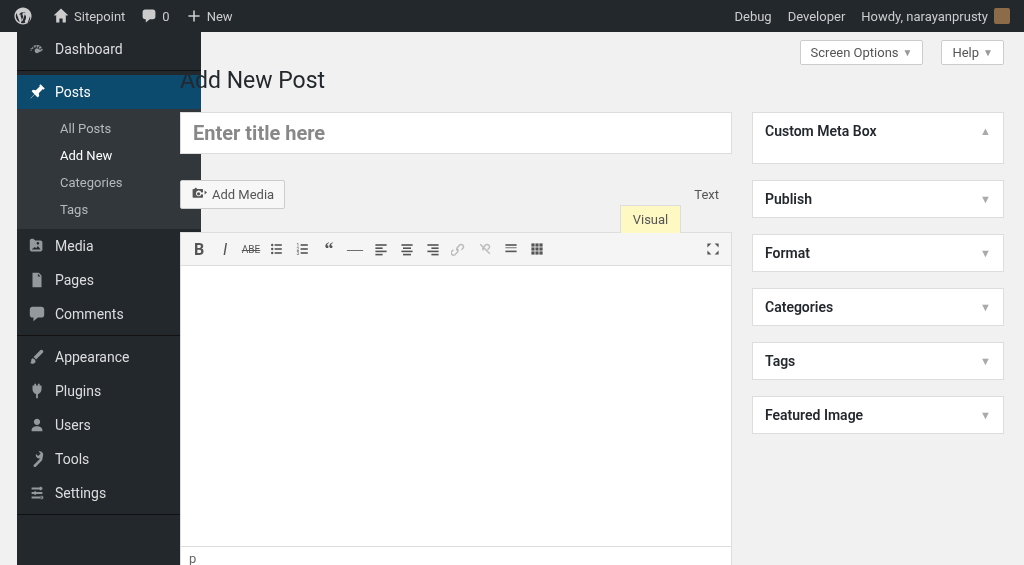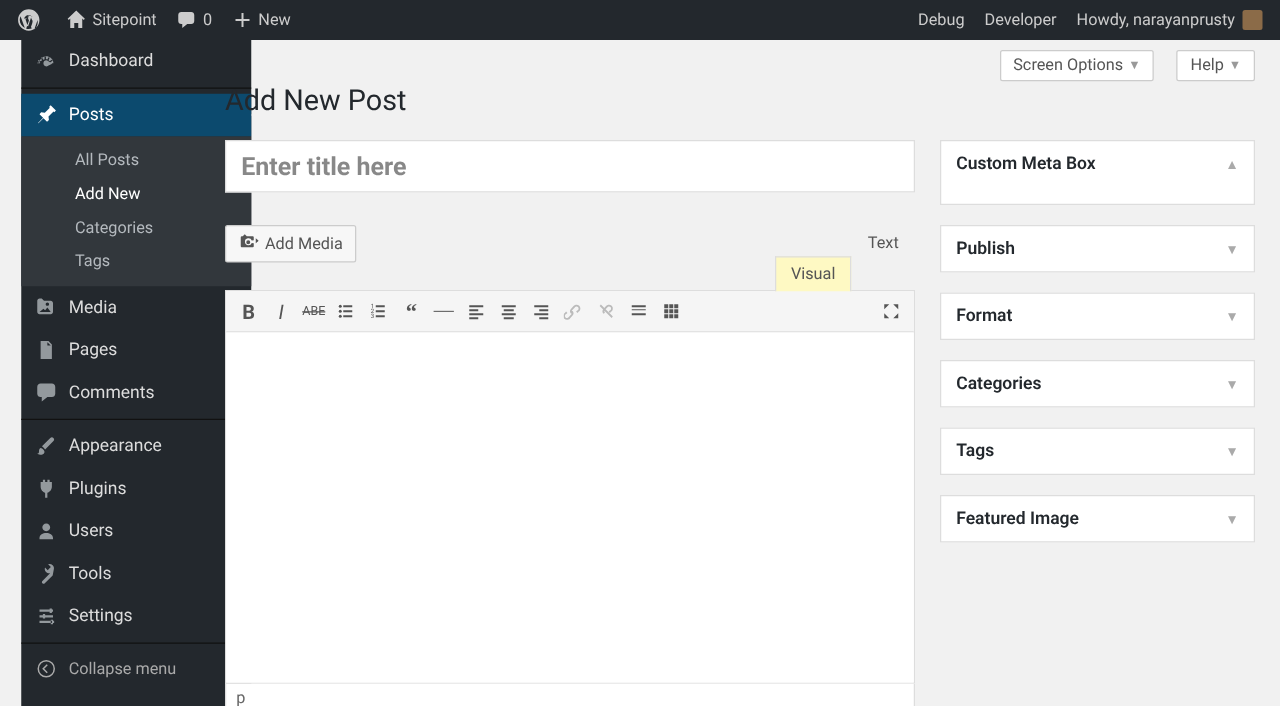--- a/index.html
+++ b/index.html
@@ -196,29 +196,20 @@
   </div>
   <div class="menu-item">
     <span class="micon">
         <svg width="18" height="18" viewBox="0 0 20 20">
           <path d="M4 4h9v2H4zm11 0h1v2h-1V3h-2v4h2zM4 9h3v2H4zm5 0h7v2H9V8H7v4h2zM4 14h11v2H4zm13 0h-1v-1h-2v4h2v-1h1z"></path>
         </svg>
       </span>
     <span>Settings</span>
   </div>
   <div class="sep"></div>
-  <div class="collapse">
-    <span class="micon">
-        <svg width="16" height="16" viewBox="0 0 20 20">
-          <circle cx="10" cy="10" r="8" fill="none" stroke="currentColor" stroke-width="1.5"></circle>
-          <path d="M11 6l-4 4 4 4" fill="none" stroke="currentColor" stroke-width="1.5"></path>
-        </svg>
-      </span>
-    <span>Collapse menu</span>
-  </div>
 </div>
 
 <div class="content">
   <div class="topctrls">
     <div class="ctrl-btn">
       <span>Screen Options</span>
       <span class="tri">▼</span>
     </div>
     <div class="ctrl-btn">
       <span>Help</span>

